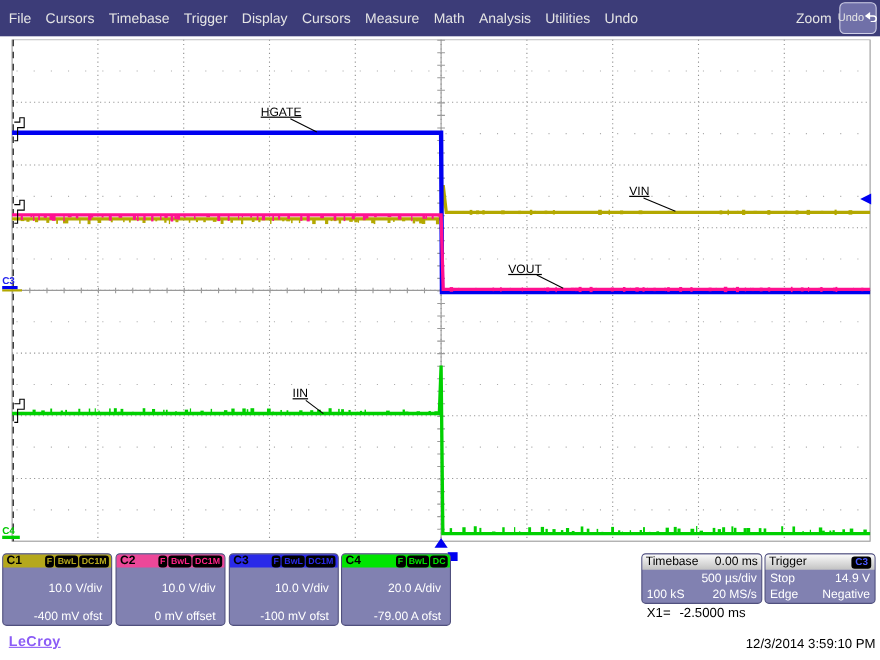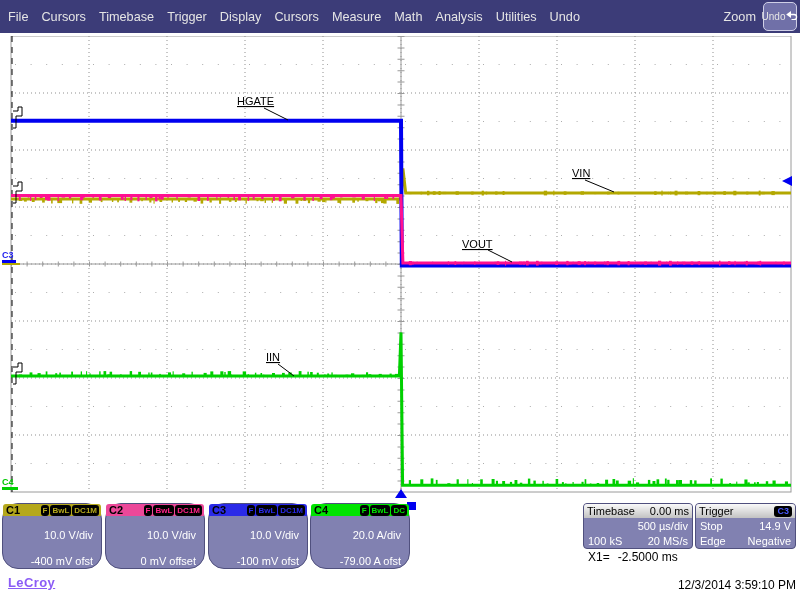--- a/index.html
+++ b/index.html
@@ -11,21 +11,21 @@
   .menu-items{display:flex;gap:13px;margin-left:8px;}
   .menu-item{cursor:default;white-space:nowrap;}
   .menubar-right{margin-left:auto;display:flex;align-items:center;gap:7px;margin-right:3px;}
   .undo-btn{width:34px;height:29px;background:#7070a8;border:1px solid #cfcfe6;border-radius:5px;
             display:flex;align-items:center;justify-content:center;
             font-size:10px;line-height:11px;box-sizing:border-box;}
   
   .scope-svg{position:absolute;left:0;top:36px;}
   
   .chbox{position:absolute;top:503px;width:100px;height:66px;background:#8181b1;
-         border:1px solid #50507e;border-radius:16px;box-sizing:border-box;
+         border:1px solid #50507e;border-radius:4px;box-sizing:border-box;
          display:flex;flex-direction:column;color:#fff;font-size:11px;}
   .chbox .hdr{height:15px;border-radius:3px 3px 0 0;display:flex;align-items:center;
               padding:0 2px 0 3px;color:#000;font-weight:bold;font-size:11px;}
   .badges{margin-left:auto;display:flex;gap:1px;}
   .badge{background:#000;border-radius:3px;font-size:8px;font-weight:bold;
          padding:0 2px;line-height:11px;}
   .chbox .row{text-align:right;padding:0 8px;line-height:14px;margin-top:12px;}
   .chbox .val{margin-top:auto;display:flex;align-items:center;padding:0 4px 15px 4px;}
   .chbox .val .v{margin-left:auto;}
   .cross-icon{display:inline-flex;}

